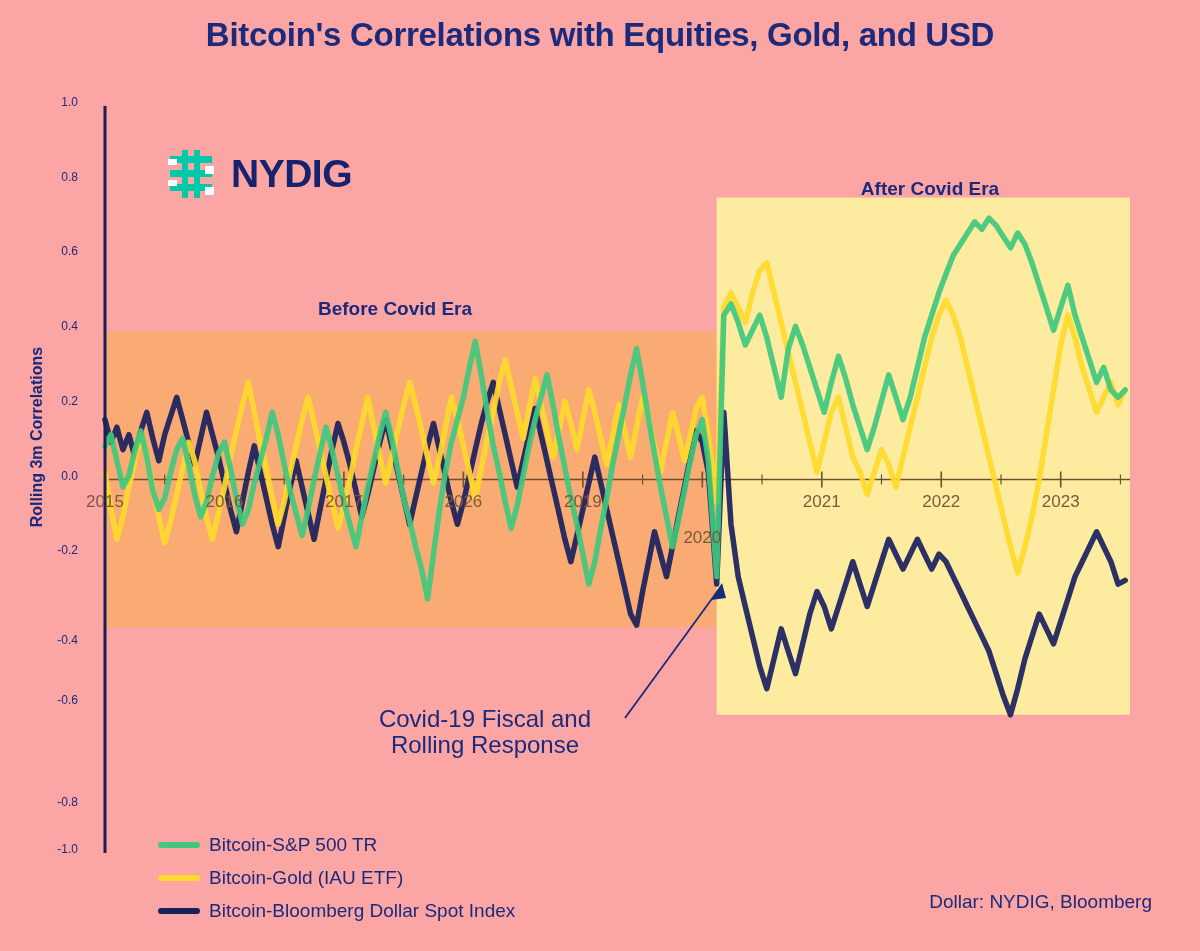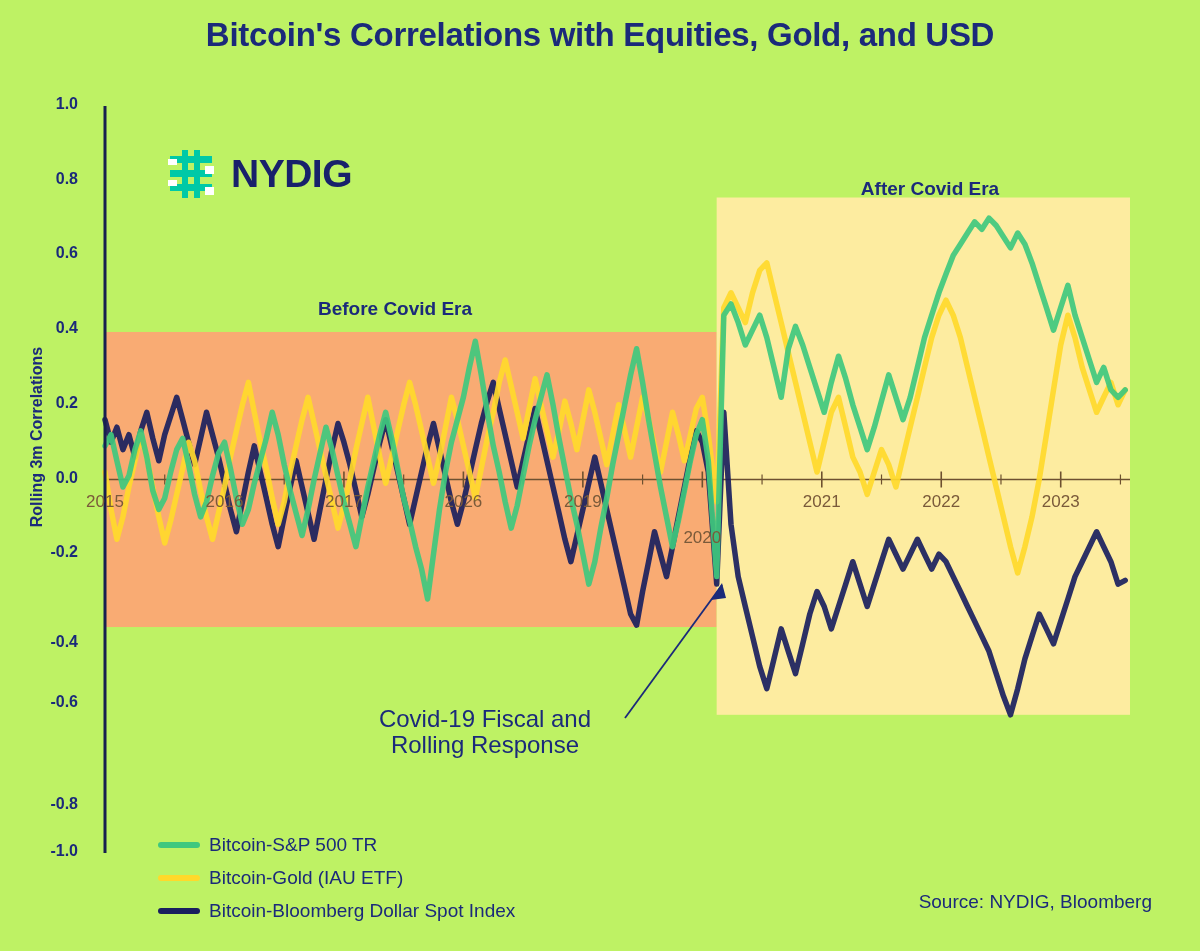--- a/index.html
+++ b/index.html
@@ -6,43 +6,43 @@
   html, body {
     margin: 0; padding: 0;
     width: 1200px; height: 951px;
     background: #ffffff;
     font-family: "Liberation Sans", sans-serif;
   }
   #root {
     position: relative;
     width: 1200px; height: 951px;
     overflow: hidden;
-    background: #bef264;
+    background: #fca5a5;
   }
   #chart-title {
     position: absolute;
     left: 0; top: 16px;
     width: 1200px;
     text-align: center;
     color: #1b2a7a;
     font-size: 33px;
     font-weight: bold;
     letter-spacing: -0.3px;
   }
   #plot-svg {
     position: absolute;
     left: 0; top: 0;
   }
   .ytick-label {
     position: absolute;
     width: 62px;
     text-align: right;
     color: #1b2a7a;
-    font-size: 16px;
-    font-weight: bold;
+    font-size: 12px;
+    font-weight: normal;
   }
   #y-axis-title {
     position: absolute;
     left: -63px;
     top: 428px;
     width: 200px;
     text-align: center;
     transform: rotate(-90deg);
     color: #1b2a7a;
     font-size: 16px;
@@ -225,15 +225,15 @@
       <div class="legend-row">
         <span class="legend-swatch" style="background: rgb(255, 217, 43);"></span>
         <span class="legend-label">Bitcoin-Gold (IAU ETF)</span>
       </div>
       <div class="legend-row">
         <span class="legend-swatch" style="background: rgb(26, 31, 94);"></span>
         <span class="legend-label">Bitcoin-Bloomberg Dollar Spot Index</span>
       </div>
     </div>
 
-  <div id="source-note">Source: NYDIG, Bloomberg</div>
+  <div id="source-note">Dollar: NYDIG, Bloomberg</div>
 
 </div>
 
 </body></html>

